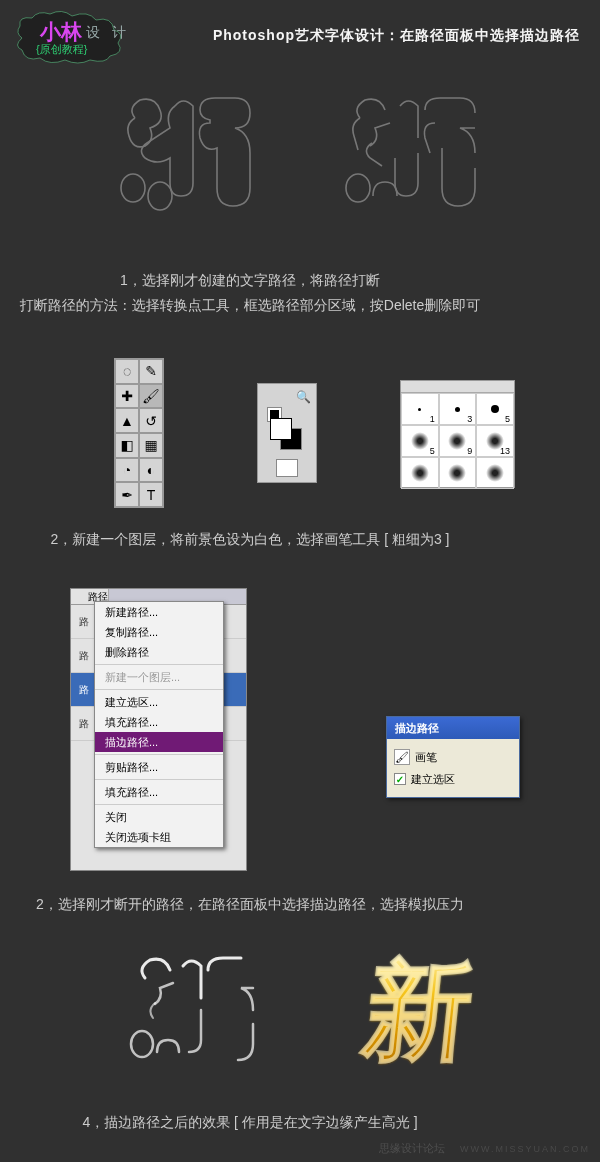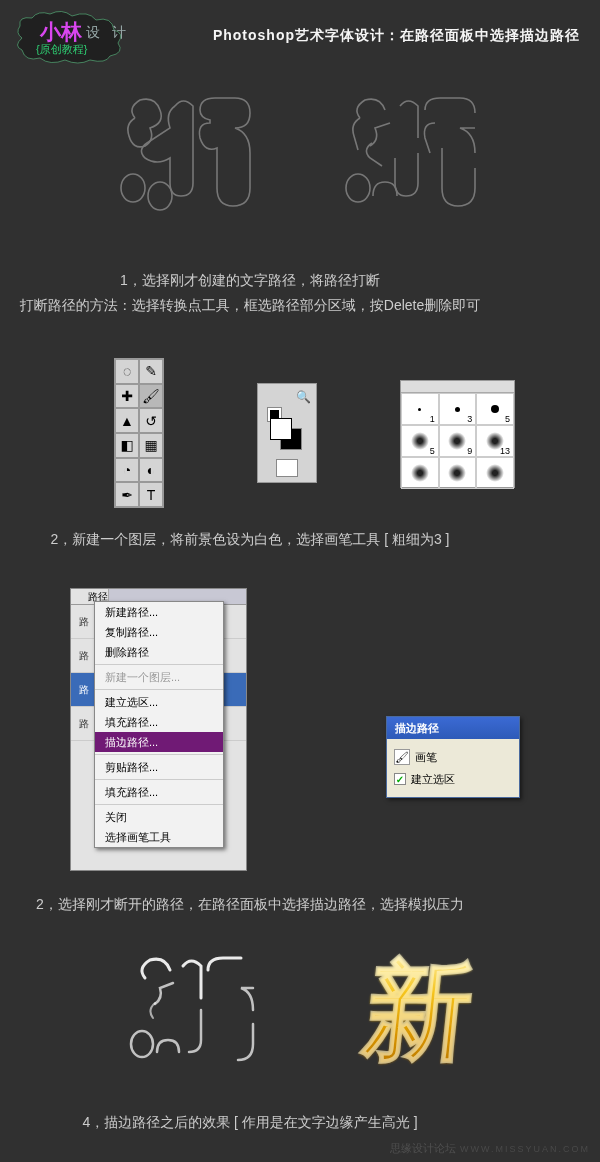--- a/index.html
+++ b/index.html
@@ -65,21 +65,21 @@
 .dlg-brush-icon{width:16px;height:16px;background:#fff;border:1px solid #999;display:flex;align-items:center;justify-content:center;font-size:11px}
 .dlg-check{width:12px;height:12px;background:#fff;border:1px solid #888;display:inline-flex;align-items:center;justify-content:center;color:#0a0;font-size:10px;font-weight:bold}
 
 .result-row{position:absolute;top:950px;left:0;width:600px;height:150px}
 .result-stroke{position:absolute;left:125px;top:0;width:135px;height:130px}
 .result-gold{position:absolute;left:350px;top:-2px;width:150px;height:140px}
 
 .glyph-xin{font-size:108px;font-family:"STHeiti","SimHei",sans-serif;font-weight:900}
 
 .footer{position:absolute;bottom:6px;right:10px;color:#4f4f4f;font-size:11px}
-.footer-url{letter-spacing:2px;font-size:9px;margin-left:1px;color:#494949}
+.footer-url{letter-spacing:2px;font-size:9px;margin-left:12px;color:#494949}
 </style>
 </head>
 <body>
 
 <div class="logo-area">
   <svg class="cloud" width="120" height="58">
     <path d="M12 30 Q5 25 10 18 Q8 8 22 10 Q28 2 40 6 Q52 0 62 8 Q78 2 86 12 Q102 8 104 22 Q115 25 108 35 Q115 45 100 48 Q96 56 80 52 Q68 58 55 52 Q40 58 30 50 Q15 54 12 42 Q3 38 12 30 Z" fill="#202020" stroke="#5a7" stroke-width="0.7"></path>
   </svg>
   <div class="logo-text">小林</div>
   <div class="logo-sub">设 计</div>
@@ -199,21 +199,21 @@
     <div class="ctx-sep"></div>
     <div class="ctx-item">建立选区...</div>
     <div class="ctx-item">填充路径...</div>
     <div class="ctx-item hov">描边路径...</div>
     <div class="ctx-sep"></div>
     <div class="ctx-item">剪贴路径...</div>
     <div class="ctx-sep"></div>
     <div class="ctx-item">填充路径...</div>
     <div class="ctx-sep"></div>
     <div class="ctx-item">关闭</div>
-    <div class="ctx-item">选择画笔工具</div>
+    <div class="ctx-item">关闭选项卡组</div>
   </div>
   <div class="dialog">
     <div class="dialog-title">描边路径</div>
     <div class="dialog-body">
       <div class="dlg-row">
         <span class="dlg-brush-icon">🖌</span>
         <span>画笔</span>
       </div>
       <div class="dlg-row">
         <span class="dlg-check">✓</span>

